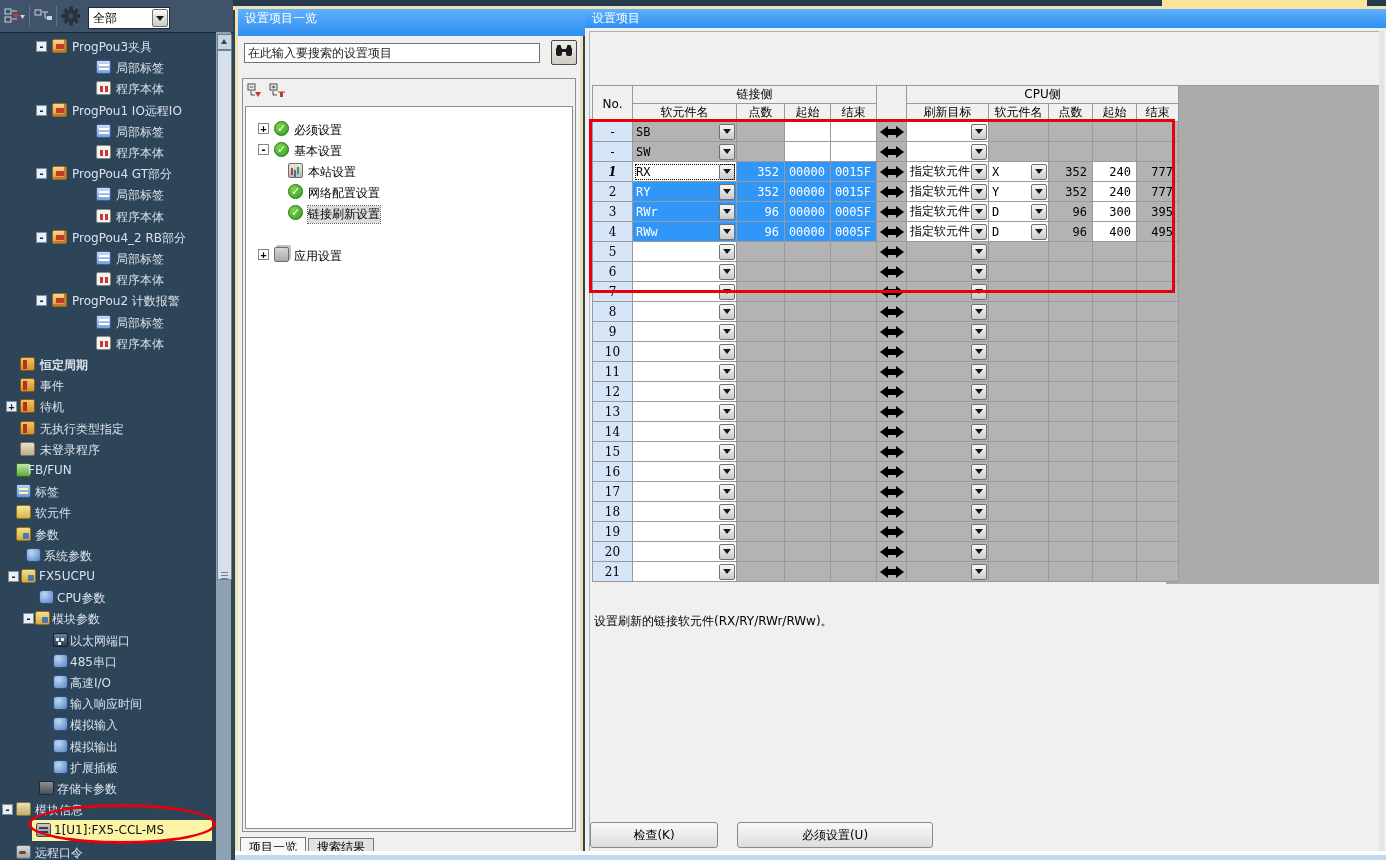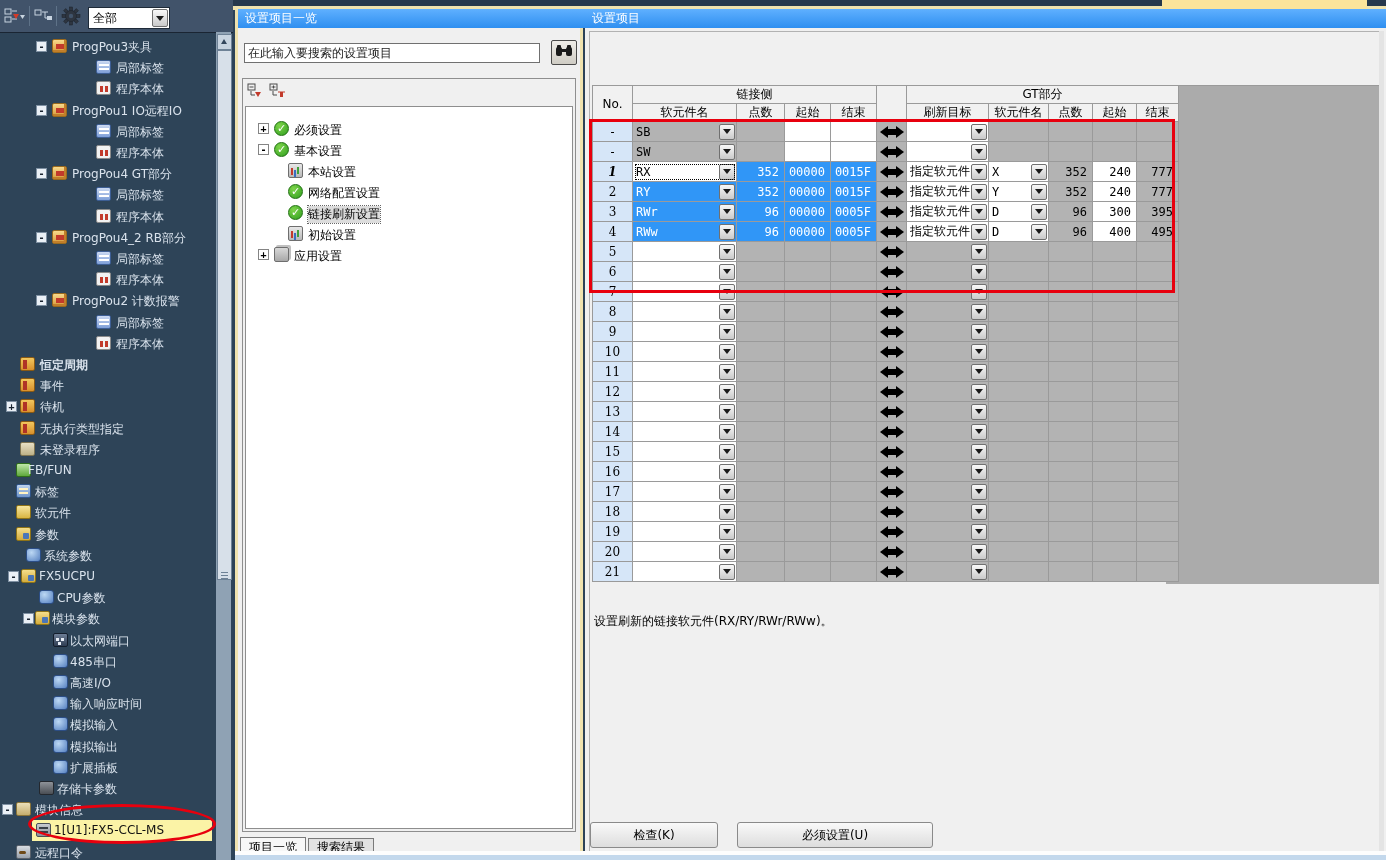--- a/index.html
+++ b/index.html
@@ -63,21 +63,21 @@
   .top-corner{position:absolute;left:1367px;top:0;width:19px;height:6px;background:#26384C;}
   .bottom-white{position:absolute;left:235px;top:851px;width:1151px;height:4px;background:#FDFDFD;}
   .bottom-blue{position:absolute;left:235px;top:855px;width:1151px;height:5px;background:#C3D8EC;}
 
   
   .panel-title{background:linear-gradient(#5FB0FF,#2F8FF0);color:#FFF;line-height:19px;padding-left:7px;font-size:12px;}
   .cream-edge{position:absolute;top:9px;width:3px;height:851px;background:#EFE2AE;}
 
   
   .mid-panel{position:absolute;left:238px;top:9px;width:342px;height:851px;background:#F0F0F0;}
-  .mid-title{position:absolute;left:0;top:0;width:342px;height:19px;font-family:Liberation Serif, serif;}
+  .mid-title{position:absolute;left:0;top:0;width:342px;height:27px;font-family:Liberation Serif, serif;}
   .search-input{position:absolute;left:6px;top:34px;width:296px;height:20px;border:1px solid #707070;background:#FFF;
                 font-family:"DejaVu Sans",sans-serif;font-size:12px;padding:0 3px;color:#222;box-sizing:border-box;}
   .search-btn{position:absolute;left:313px;top:31px;width:26px;height:25px;background:linear-gradient(#EFEDE8,#CFCCC4);
               border:1px solid #4A4A4A;border-radius:2px;display:flex;align-items:center;justify-content:center;padding:0;}
   .tree-box{position:absolute;left:4px;top:69px;width:334px;height:754px;border:1px solid #8E8E8E;background:#F0F0F0;box-sizing:border-box;}
   .tree-tools{position:absolute;left:4px;top:4px;height:16px;display:flex;gap:6px;}
   .mid-list{position:absolute;left:2px;top:27px;width:328px;height:723px;background:#FFF;border:1px solid #8E8E8E;box-sizing:border-box;overflow:hidden;}
   .mt-row{position:absolute;left:0;width:328px;height:21px;}
   .mt-label{position:absolute;top:3px;color:#000;white-space:nowrap;}
   .mt-label.selected{background:#DCDCDC;outline:1px dotted #666;}
@@ -412,24 +412,20 @@
             <span class="mt-label" style="left: 62px;">本站设置</span>
           </div>
           <div class="mt-row" style="top: 75px;">
             <span class="mt-ic mt-check" style="left: 42px;">✓</span>
             <span class="mt-label" style="left: 62px;">网络配置设置</span>
           </div>
           <div class="mt-row" style="top: 96px;">
             <span class="mt-ic mt-check" style="left: 42px;">✓</span>
             <span class="mt-label selected" style="left: 62px;">链接刷新设置</span>
           </div>
-          <div class="mt-row" style="top: 117px;">
-            <span class="mt-ic mt-opt" style="left: 42px;"></span>
-            <span class="mt-label" style="left: 62px;">初始设置</span>
-          </div>
           <div class="mt-row" style="top: 138px;">
             <span class="exp mid-exp" style="left: 12px; top: 4px;">+</span>
             <span class="mt-ic mt-folder" style="left: 28px;"></span>
             <span class="mt-label" style="left: 48px;">应用设置</span>
           </div>
         </div>
     </div>
     <div class="mid-tabs">
       <span class="tab active">项目一览</span>
       <span class="tab inactive">搜索结果</span>
@@ -454,21 +450,21 @@
           <col style="width:60px">
           <col style="width:44px">
           <col style="width:44px">
           <col style="width:42px">
       </colgroup>
       <thead>
         <tr>
           <td rowspan="2">No.</td>
           <td colspan="4">链接侧</td>
           <td rowspan="2"></td>
-          <td colspan="5">GT部分</td>
+          <td colspan="5">CPU侧</td>
         </tr>
         <tr>
           <td>软元件名</td>
           <td>点数</td>
           <td>起始</td>
           <td>结束</td>
           <td>刷新目标</td>
           <td>软元件名</td>
           <td>点数</td>
           <td>起始</td>

